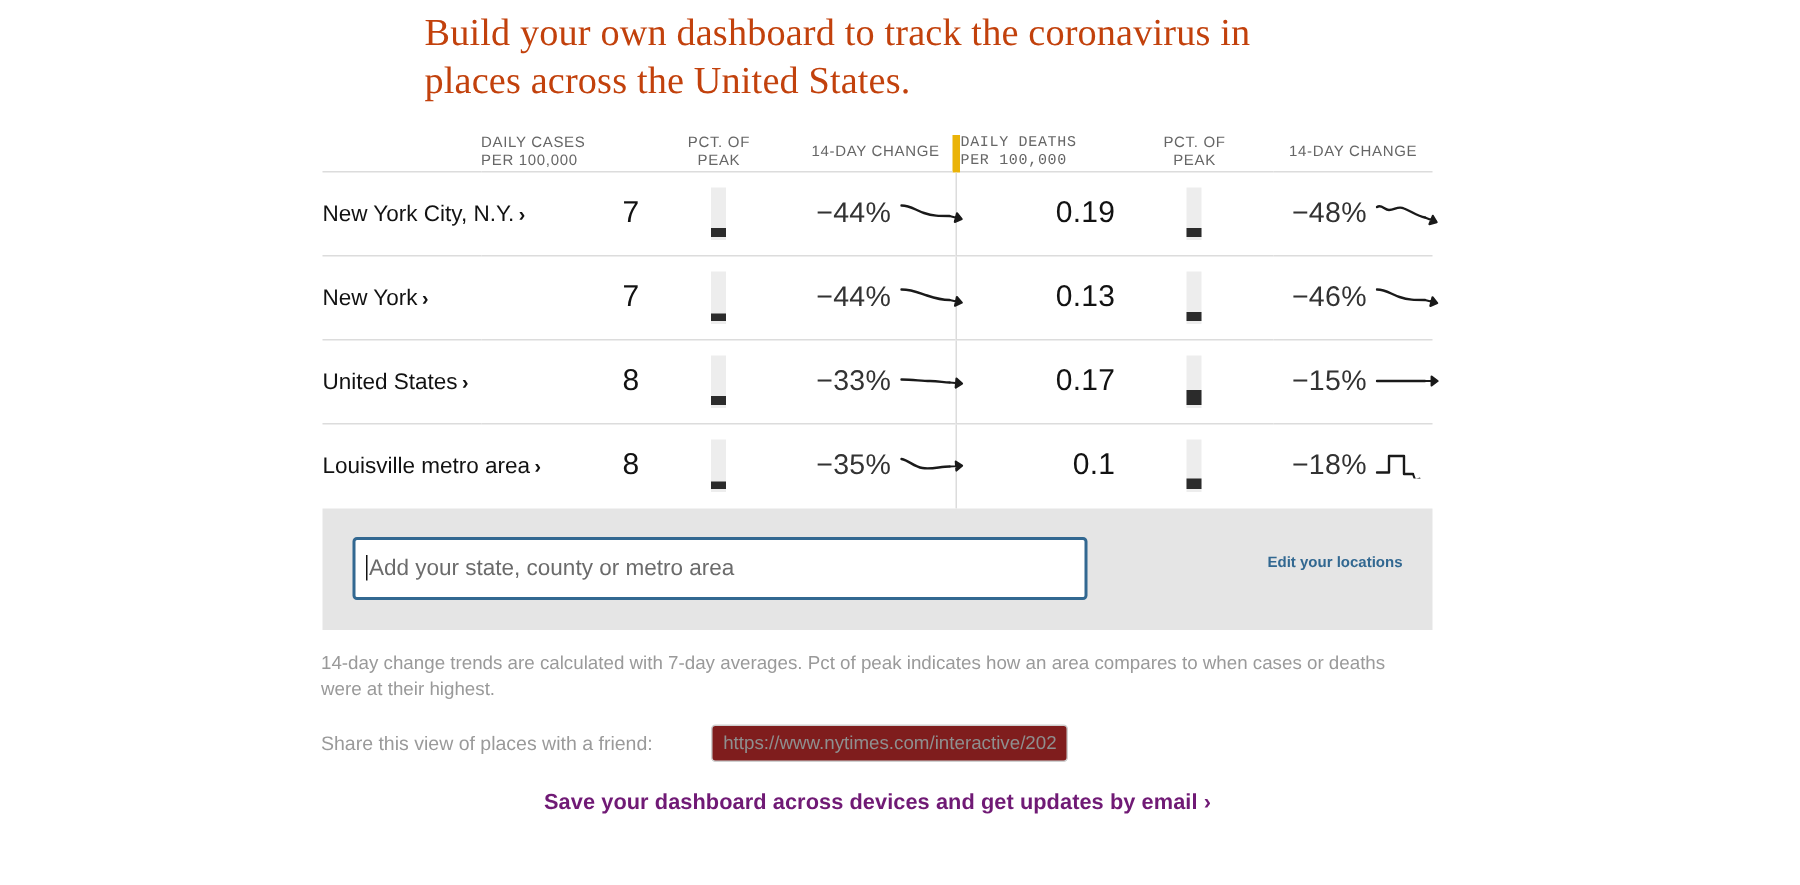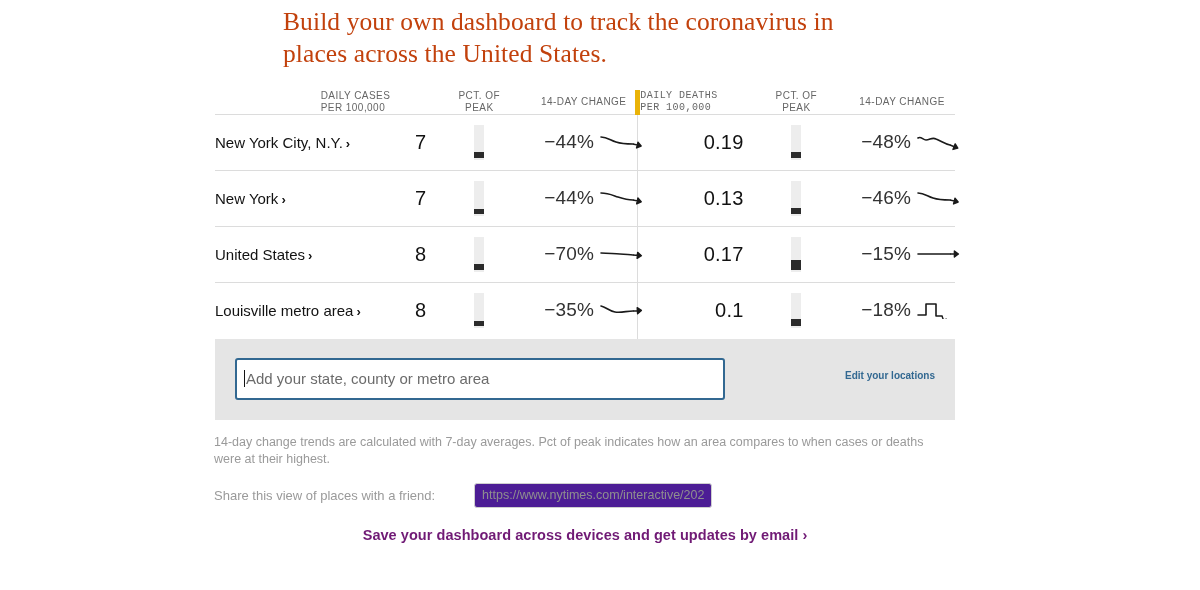--- a/index.html
+++ b/index.html
@@ -216,21 +216,21 @@
     color: #9a9a9a;
     gap: 28px;
   }
   .sharerow .lbl { margin-right: 11px; }
   .urlbox {
     border: 1px solid #cfcfcf;
     border-radius: 3px;
     padding: 4px 7px 5px 7px;
     font-size: 12.5px;
     color: #8f8f8f;
-    background: #4c1d95;
+    background: #7f1d1d;
     white-space: nowrap;
     overflow: hidden;
     max-width: 248px;
     cursor: text;
   }
 
   .savelink {
     display: block;
     text-align: center;
     margin-top: 19px;
@@ -310,21 +310,21 @@
                   <path d="M1,6 C7,6 10,9 16,11 C22,13 26,13 33,13" fill="none" stroke="#1a1a1a" stroke-width="1.6" stroke-linecap="round" stroke-linejoin="round"></path>
                   <g transform="translate(33,13) rotate(14)">
                     <path d="M0,0 L8,0 M4.4,-3 L8.4,0 L4.4,3 Z" fill="#1a1a1a" stroke="#1a1a1a" stroke-width="1.4" stroke-linejoin="round"></path>
                   </g>
                 </svg></span></td>
           </tr>
           <tr class="rowline">
             <td class="c-place"><a class="place-link"><span>United States</span><span class="chev">›</span></a></td>
             <td class="c-num">8</td>
             <td class="c-peak"><span class="peakbar"><span class="mark" style="height:6px;bottom:2px;"></span></span></td>
-            <td class="c-change"><span class="pctv">−70%</span><span class="spark"><svg width="44" height="20" viewBox="0 0 44 20" xmlns="http://www.w3.org/2000/svg">
+            <td class="c-change"><span class="pctv">−33%</span><span class="spark"><svg width="44" height="20" viewBox="0 0 44 20" xmlns="http://www.w3.org/2000/svg">
                   <path d="M1,10 C9,10 14,11 20,11 C26,11 29,12 33,12" fill="none" stroke="#1a1a1a" stroke-width="1.6" stroke-linecap="round" stroke-linejoin="round"></path>
                   <g transform="translate(33,12) rotate(5)">
                     <path d="M0,0 L8,0 M4.4,-3 L8.4,0 L4.4,3 Z" fill="#1a1a1a" stroke="#1a1a1a" stroke-width="1.4" stroke-linejoin="round"></path>
                   </g>
                 </svg></span></td>
             <td class="c-num divider-left">0.17</td>
             <td class="c-peak"><span class="peakbar"><span class="mark" style="height:10px;bottom:2px;"></span></span></td>
             <td class="c-change"><span class="pctv">−15%</span><span class="spark"><svg width="44" height="20" viewBox="0 0 44 20" xmlns="http://www.w3.org/2000/svg">
                   <path d="M1,11 C9,11 16,11 23,11 C28,11 30,11 33,11" fill="none" stroke="#1a1a1a" stroke-width="1.6" stroke-linecap="round" stroke-linejoin="round"></path>
                   <g transform="translate(33,11) rotate(0)">

